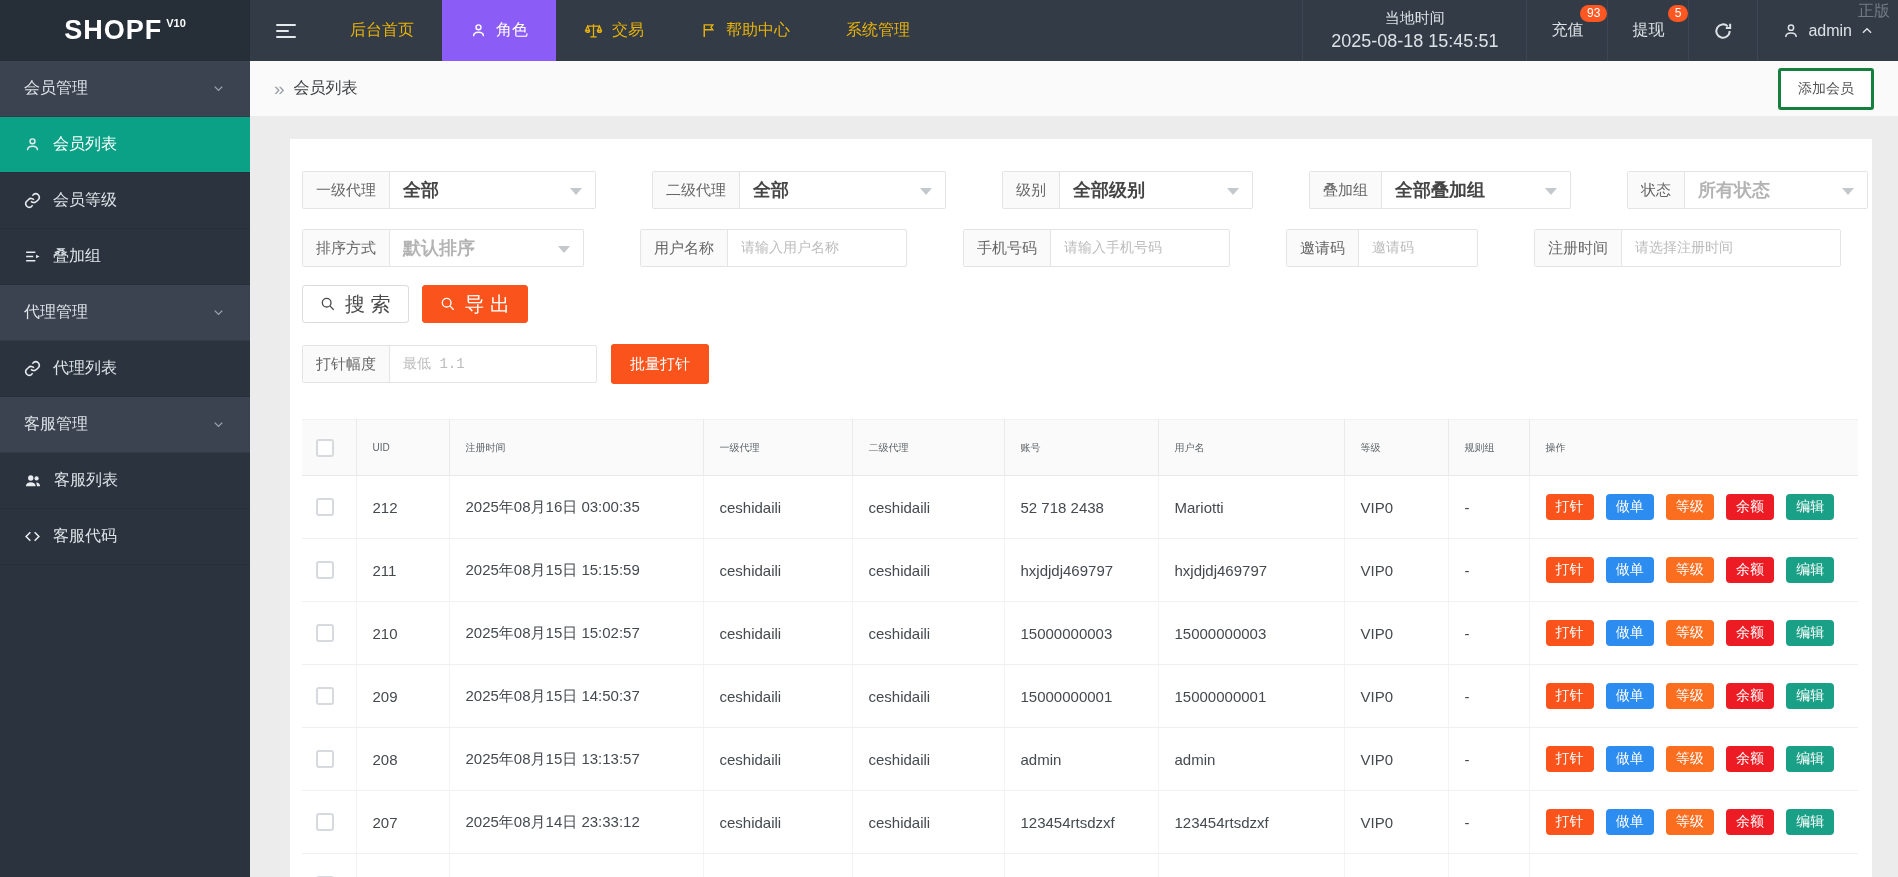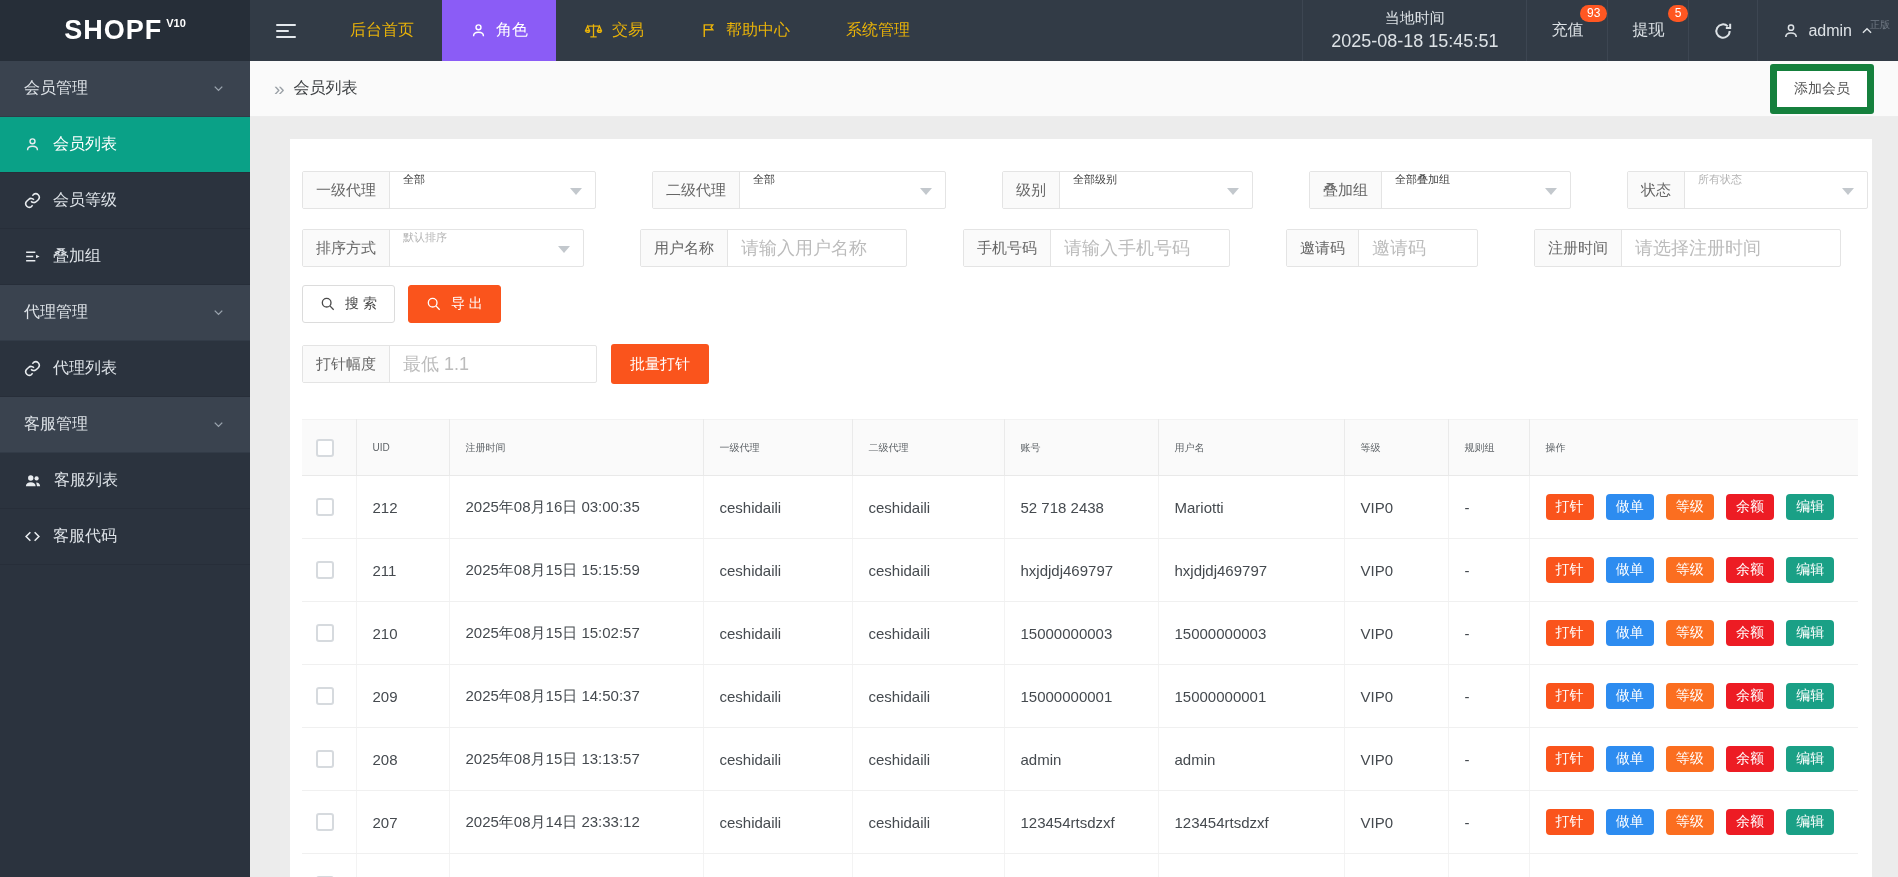--- a/index.html
+++ b/index.html
@@ -12,57 +12,57 @@
   .logo { width:250px; background:#262e38; display:flex; align-items:center; justify-content:center; font-size:27px; font-weight:bold; color:#fff; letter-spacing:1px; cursor:pointer; }
   .logo .sup { font-size:11px; margin-left:4px; position:relative; top:-8px; letter-spacing:0; }
   .nav { display:flex; }
   .nav-item { display:flex; align-items:center; gap:9px; padding:0 28px; font-size:16px; cursor:pointer; color:#eab308; }
   .nav-item.hamburger { padding:0 26px; }
   .nav-item.active { background:#8b5cf6; color:#fff; }
   .hamb { width:20px; }
   .hamb span { display:block; height:2px; background:#e4e9ed; margin:4px 0; border-radius:1px; }
   .hamb span:nth-child(1){ width:20px; } .hamb span:nth-child(2){ width:13px; } .hamb span:nth-child(3){ width:20px; }
   .topbar-right { margin-left:auto; display:flex; align-items:stretch; position:relative; }
-  .corner-tag { position:absolute; top:18px; right:8px; font-size:10px; color:#70798. ; color:#70extra; }
+  .corner-tag { position:absolute; top:1px; right:8px; font-size:16px; color:#70798. ; color:#70extra; }
   .corner-tag { color:#717a85; }
   .time-block { display:flex; flex-direction:column; justify-content:center; align-items:center; padding:0 28px; border-left:1px solid #3d4652; line-height:1.45; }
   .time-label { font-size:15px; }
   .time-value { font-size:18px; }
   .tb-item { display:flex; align-items:center; justify-content:center; padding:0 24px; border-left:1px solid #3d4652; position:relative; font-size:16px; cursor:pointer; gap:8px; }
   .badge { position:absolute; top:5px; right:0px; background:#ff5722; color:#fff; font-size:12px; border-radius:10px; padding:1px 7px; line-height:15px; }
 
   
   .sidebar { position:fixed; top:61px; left:0; width:250px; bottom:0; background:#2b333e; color:#dde2e7; z-index:10; }
   .sgroup-header { height:56px; display:flex; align-items:center; padding:16px 24px; background:#3a434f; font-size:16px; cursor:pointer; border-bottom:1px solid #323b47; }
   .sgroup-header .chev { margin-left:auto; color:#9aa4ae; }
   .sitem { height:56px; display:flex; align-items:center; gap:12px; padding:0 24px; font-size:16px; cursor:pointer; border-bottom:1px solid #272e39; }
   .sitem.active { background:#0aa187; color:#fff; }
   .sitem .icon { display:flex; color:#e8ecef; }
 
   
   .main { margin-left:250px; padding-top:61px; }
   .breadcrumb-bar { height:56px; background:#fafafa; display:flex; align-items:center; padding:0 24px; border-bottom:1px solid #ededed; }
   .bc-arrow { color:#9aa0a6; font-size:19px; margin-right:9px; }
   .bc-title { font-size:16px; color:#3d4043; }
-  .add-btn { margin-left:auto; background:#fff; border:7px solid #15803d; border-radius:3px; padding:9px 17px; font-size:14px; color:#555; cursor:pointer; font-family:inherit; }
+  .add-btn { margin-left:auto; background:#fff; border:3px solid #15803d; border-radius:3px; padding:9px 17px; font-size:14px; color:#555; cursor:pointer; font-family:inherit; }
   .content { padding:22px 26px 0 40px; }
   .card { background:#fff; padding:32px 14px 0 12px; min-height:760px; }
 
   
   .frow { display:flex; gap:56px; margin-bottom:20px; flex-wrap:nowrap; }
   .fgroup { display:flex; align-items:stretch; height:38px; border:1px solid #e4e4e4; border-radius:2px; background:#fff; }
   .flabel { background:#fafafa; border-right:1px solid #e4e4e4; display:flex; align-items:center; padding:0 13px; color:#666; font-size:15px; white-space:nowrap; }
-  .fselect { position:relative; display:flex; padding:0 32px 0 13px; font-size:11px; color:#454545; cursor:pointer; }
+  .fselect { position:relative; display:flex; align-items:center; padding:0 32px 0 13px; font-size:18px; color:#454545; cursor:pointer;font-weight:bold; }
   .fselect.muted { color:#b3b3b3; }
   .caret { position:absolute; right:13px; top:16px; width:0; height:0; border-left:6px solid transparent; border-right:6px solid transparent; border-top:7px solid #c3c8cd; }
-  .finput { border:none; outline:none; font-size:18px; padding:0 13px; font-family:Liberation Sans, sans-serif; color:#ef4444; background:transparent; }
+  .finput { border:none; outline:none; font-size:14px; padding:0 13px; font-family:Liberation Mono, monospace; color:#ef4444; background:transparent; }
   .finput::placeholder { color:#bcbcbc; }
 
   .btn-row { display:flex; gap:13px; margin-bottom:21px; margin-top:-1px; }
-  .btn { display:inline-flex; align-items:center; gap:9px; height:38px; padding:0 17px; border-radius:3px; font-size:14px; cursor:pointer; font-family:inherit; }
+  .btn { display:inline-flex; align-items:center; gap:9px; height:38px; padding:0 17px; border-radius:3px; font-size:20px; cursor:pointer; font-family:inherit; }
   .btn-search { background:#fff; border:1px solid #dcdcdc; color:#4a4a4a; }
   .btn-export { background:#fa541c; border:1px solid #fa541c; color:#fff; }
 
   .inject-row { display:flex; align-items:center; margin-bottom:35px; }
   .inject-row .fgroup { width:295px; }
   .inject-row .finput { flex:1; }
   .btn-batch { margin-left:14px; height:40px; padding:0 19px; background:#fa541c; border:none; border-radius:3px; color:#fff; font-size:15px; cursor:pointer; font-family:inherit; }
 
   
   table { width:100%; border-collapse:collapse; table-layout:fixed; }

